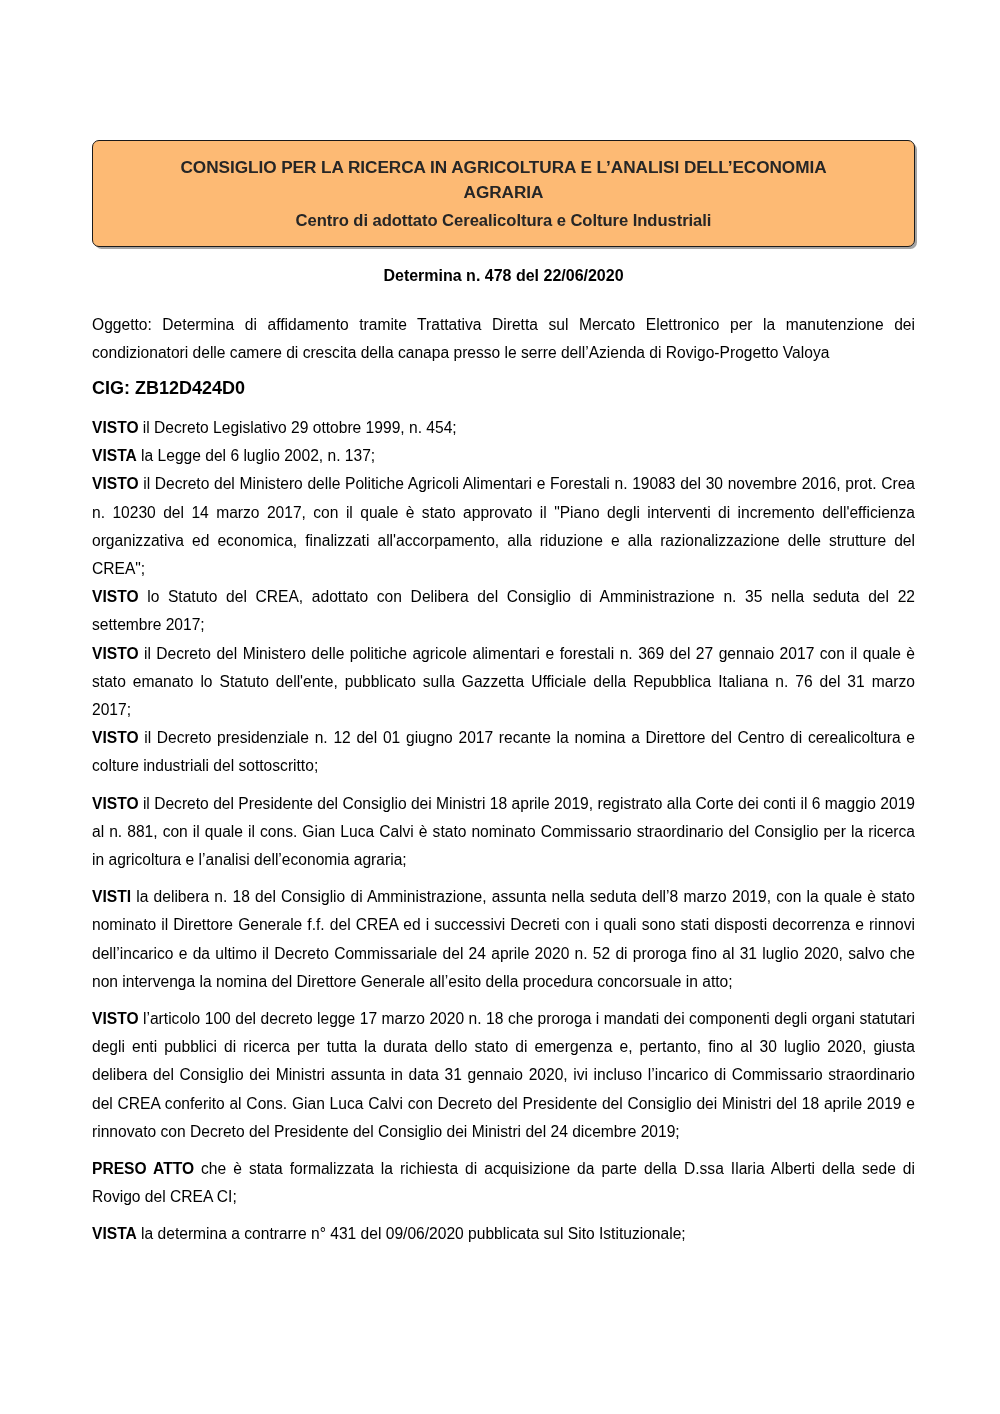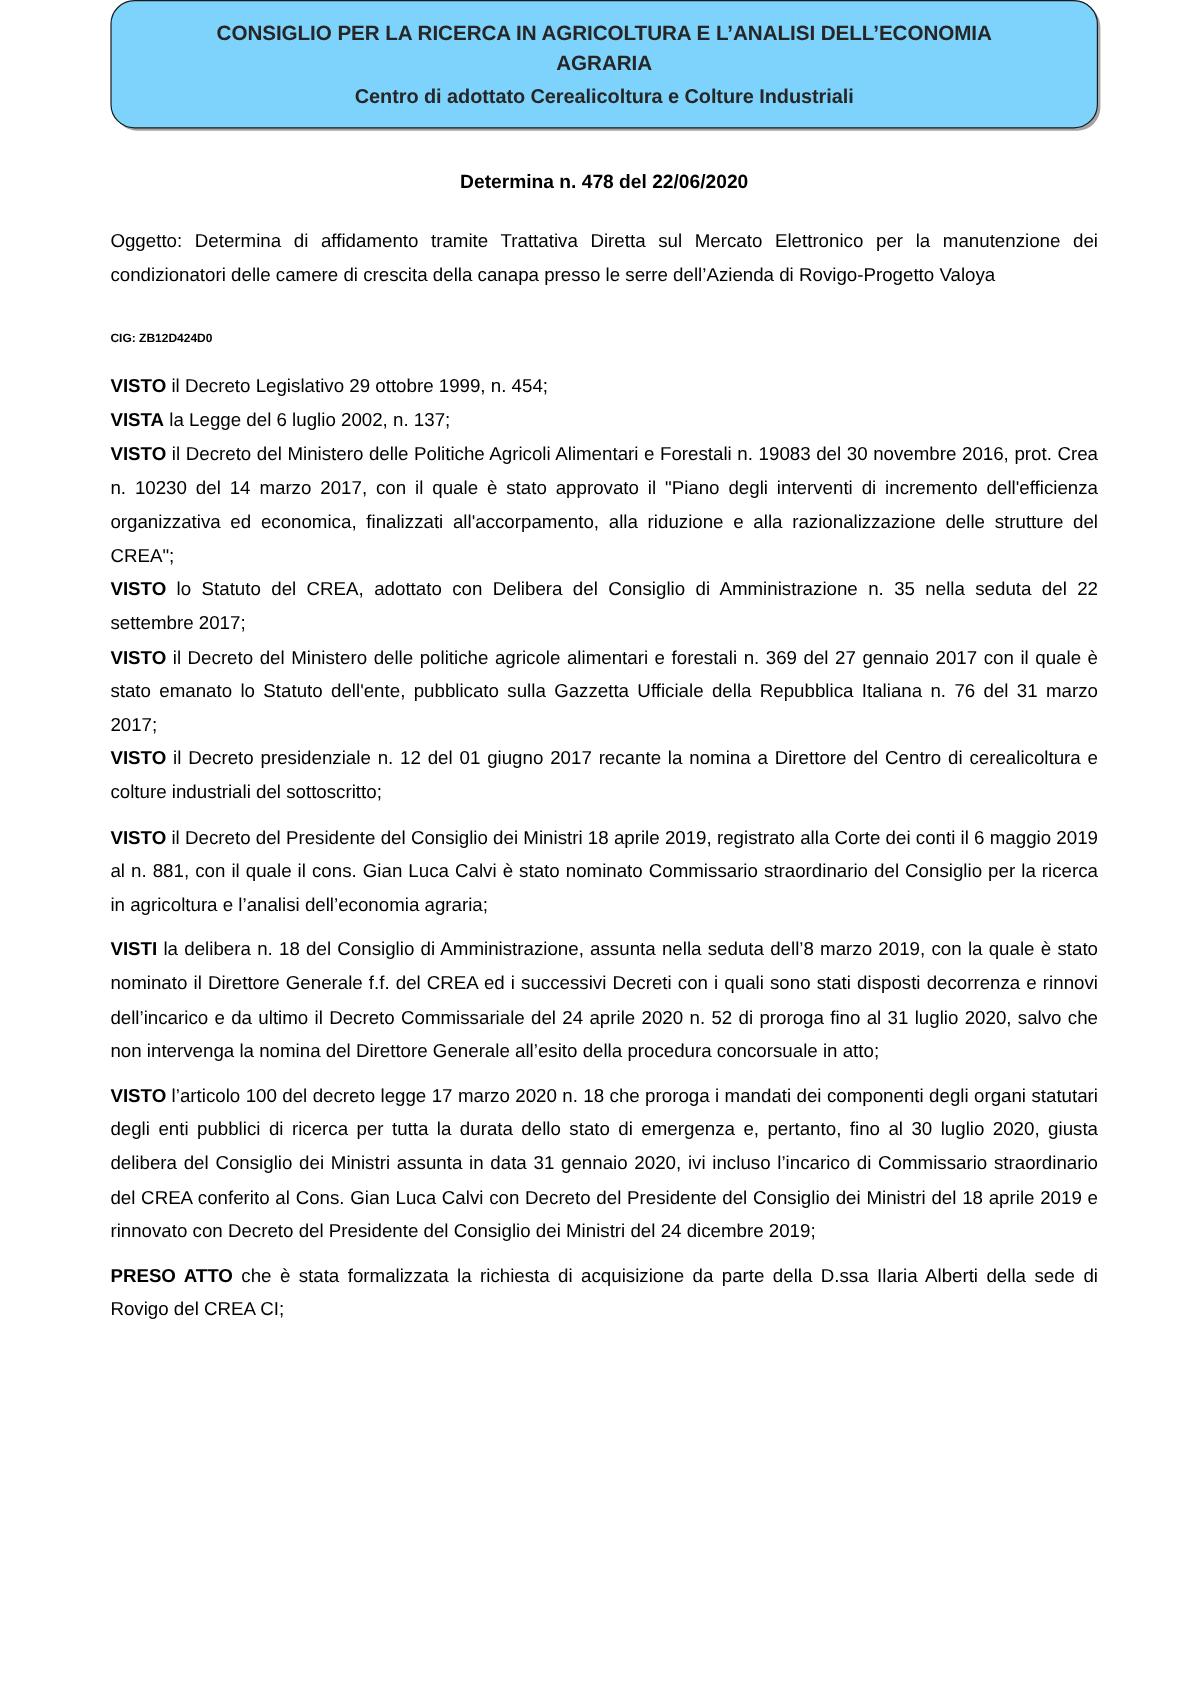--- a/index.html
+++ b/index.html
@@ -25,64 +25,65 @@
   }
   .content {
     position: absolute;
     left: 92px;
     top: 0;
     width: 823px;
   }
 
   
   .header-box {
+    margin-top: 140px;
     border: 1.6px solid #1a1a1a;
-    border-radius: 20px;
+    border-radius: 7px;
     padding: 14px 22px 13px 22px;
     box-shadow: 2.5px 2.5px 0 -0.5px rgba(90,90,90,0.55);
     box-sizing: border-box;
-    background: #7dd3fc;
+    background: #fdba74;
   }
   .header-line {
     text-align: center;
     font-weight: bold;
     color: #262626;
     font-size: 17.2px;
     line-height: 25px;
     letter-spacing: -0.05px;
   }
   .header-line.sub {
     font-size: 16.6px;
     margin-top: 3px;
   }
 
   
   .determina {
     text-align: center;
     font-weight: bold;
     font-size: 16px;
-    margin-top: 37px;
+    margin-top: 20px;
     color: #000;
   }
 
   
   .oggetto {
     margin-top: 26px;
     font-weight: normal;
     font-size: 15.6px;
     line-height: 28px;
     text-align: justify;
     text-justify: inter-word;
   }
 
   
   .cig {
-    margin-top: 25px;
+    margin-top: 7px;
     font-weight: bold;
-    font-size: 10px;
+    font-size: 18px;
     line-height: 28px;
   }
 
   
   .para {
     font-size: 15.6px;
     line-height: 28.2px;
     text-align: justify;
     text-justify: inter-word;
     margin: 0;
@@ -121,16 +122,17 @@
         <p class="para first"><b>VISTO</b><span> il Decreto Legislativo 29 ottobre 1999, n. 454;</span></p>
         <p class="para tight"><b>VISTA</b><span> la Legge del 6 luglio 2002, n. 137;</span></p>
         <p class="para tight"><b>VISTO</b><span> il Decreto del Ministero delle Politiche Agricoli Alimentari e Forestali n. 19083 del 30 novembre 2016, prot. Crea n. 10230 del 14 marzo 2017, con il quale è stato approvato il "Piano degli interventi di incremento dell'efficienza organizzativa ed economica, finalizzati all'accorpamento, alla riduzione e alla razionalizzazione delle strutture del CREA";</span></p>
         <p class="para tight"><b>VISTO</b><span> lo Statuto del CREA, adottato con Delibera del Consiglio di Amministrazione n. 35 nella seduta del 22 settembre 2017;</span></p>
         <p class="para tight"><b>VISTO</b><span> il Decreto del Ministero delle politiche agricole alimentari e forestali n. 369 del 27 gennaio 2017 con il quale è stato emanato lo Statuto dell'ente, pubblicato sulla Gazzetta Ufficiale della Repubblica Italiana n. 76 del 31 marzo 2017;</span></p>
         <p class="para tight"><b>VISTO</b><span> il Decreto presidenziale n. 12 del 01 giugno 2017 recante la nomina a Direttore del Centro di cerealicoltura e colture industriali del sottoscritto;</span></p>
         <p class="para spaced"><b>VISTO</b><span> il Decreto del Presidente del Consiglio dei Ministri 18 aprile 2019, registrato alla Corte dei conti il 6 maggio 2019 al n. 881, con il quale il cons. Gian Luca Calvi è stato nominato Commissario straordinario del Consiglio per la ricerca in agricoltura e l’analisi dell’economia agraria;</span></p>
         <p class="para spaced"><b>VISTI</b><span> la delibera n. 18 del Consiglio di Amministrazione, assunta nella seduta dell’8 marzo 2019, con la quale è stato nominato il Direttore Generale f.f. del CREA ed i successivi Decreti con i quali sono stati disposti decorrenza e rinnovi dell’incarico e da ultimo il Decreto Commissariale del 24 aprile 2020 n. 52 di proroga fino al 31 luglio 2020, salvo che non intervenga la nomina del Direttore Generale all’esito della procedura concorsuale in atto;</span></p>
         <p class="para spaced"><b>VISTO</b><span> l’articolo 100 del decreto legge 17 marzo 2020 n. 18 che proroga i mandati dei componenti degli organi statutari degli enti pubblici di ricerca per tutta la durata dello stato di emergenza e, pertanto, fino al 30 luglio 2020, giusta delibera del  Consiglio dei Ministri assunta in data 31 gennaio 2020, ivi incluso  l’incarico di Commissario straordinario del CREA conferito al Cons. Gian Luca Calvi con Decreto del Presidente del Consiglio dei Ministri  del 18 aprile 2019 e rinnovato con Decreto del Presidente del Consiglio dei Ministri del 24 dicembre 2019;</span></p>
         <p class="para spaced"><b>PRESO ATTO</b><span> che è stata formalizzata la richiesta di acquisizione da parte della D.ssa Ilaria Alberti della sede di Rovigo  del CREA CI;</span></p>
+        <p class="para spaced"><b>VISTA</b><span> la determina a contrarre n° 431 del 09/06/2020 pubblicata sul Sito Istituzionale;</span></p>
       </div>
 
   </div>
 </div>
 
 </body></html>

